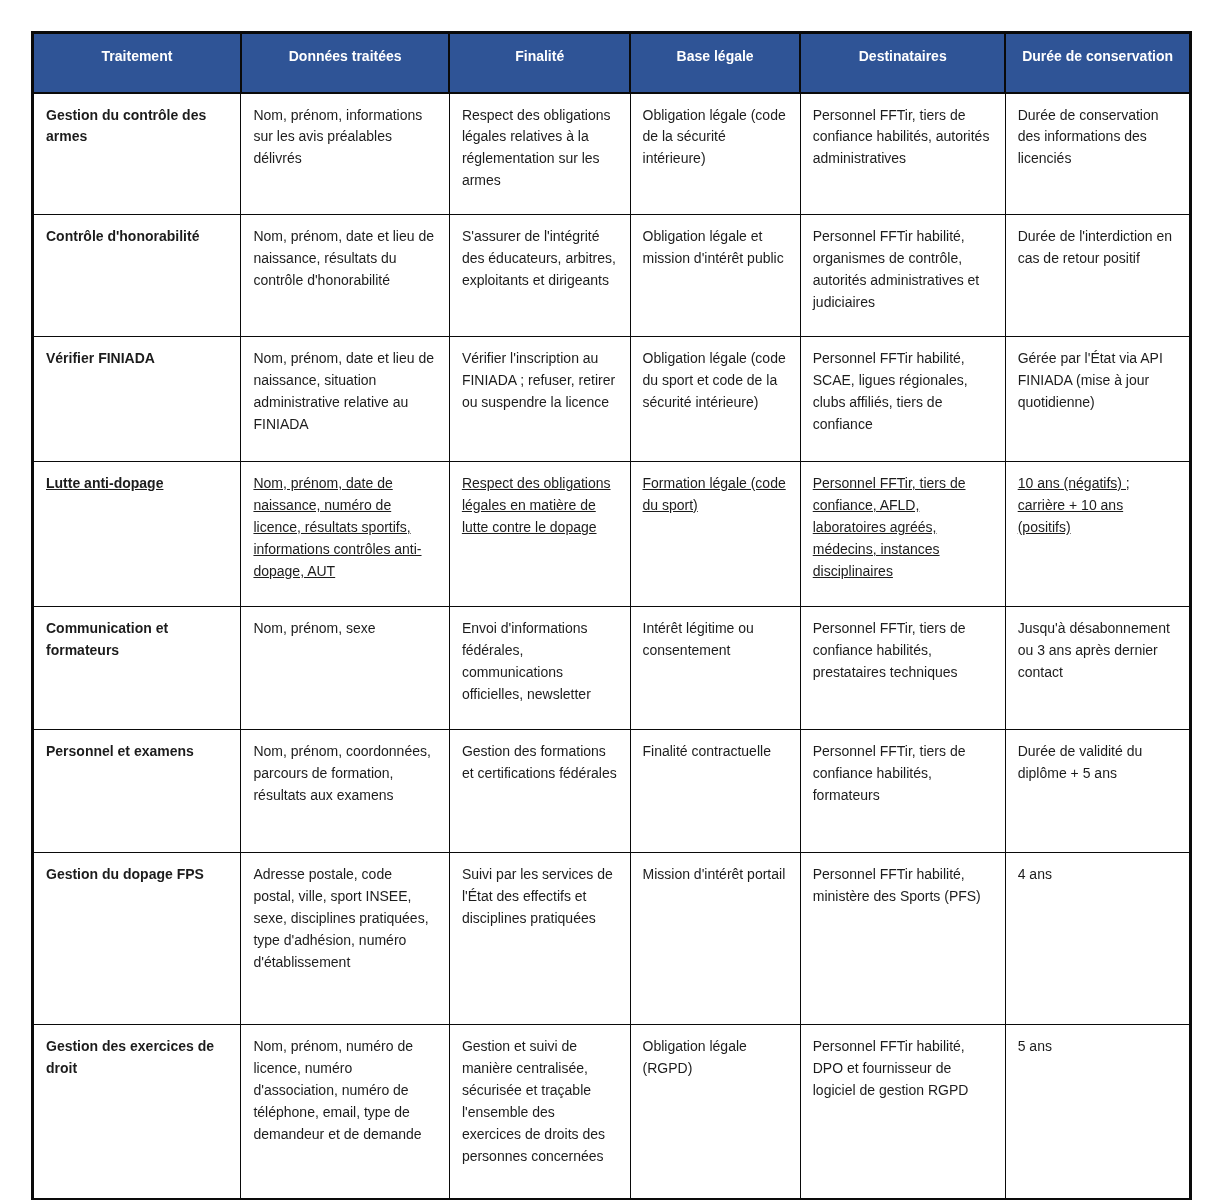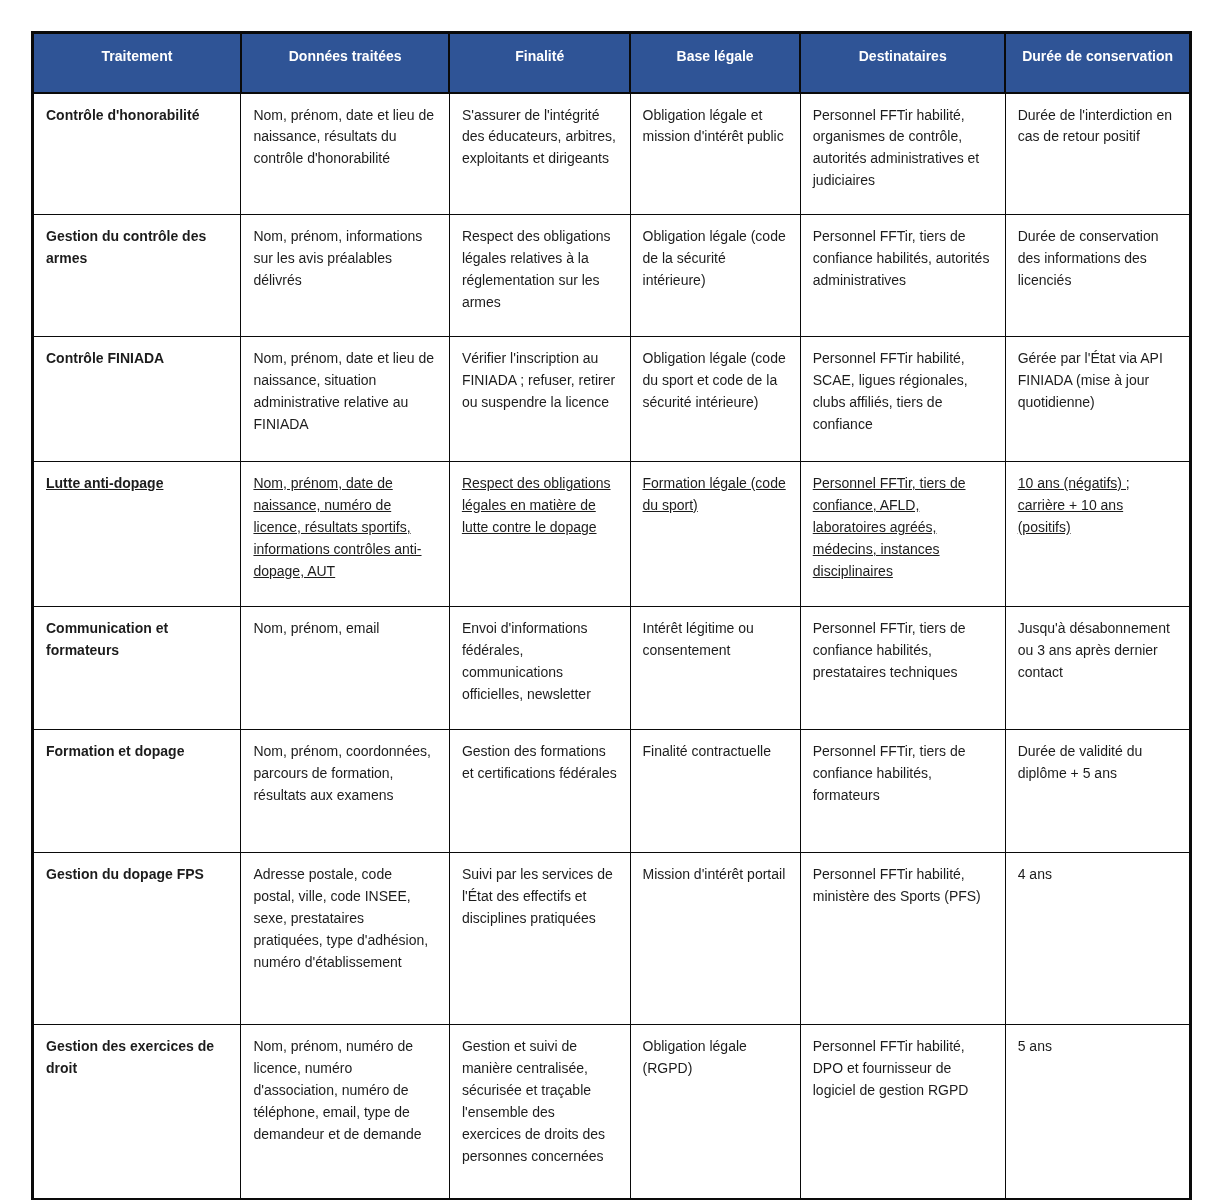--- a/index.html
+++ b/index.html
@@ -83,70 +83,70 @@
           <th>Traitement</th>
           <th>Données traitées</th>
           <th>Finalité</th>
           <th>Base légale</th>
           <th>Destinataires</th>
           <th>Durée de conservation</th>
         </tr>
     </thead>
     <tbody>
         <tr>
+          <td class="row-label">Gestion du contrôle des armes</td>
+          <td>Nom, prénom, informations sur les avis préalables délivrés</td>
+          <td>Respect des obligations légales relatives à la réglementation sur les armes</td>
+          <td>Obligation légale (code de la sécurité intérieure)</td>
+          <td>Personnel FFTir, tiers de confiance habilités, autorités administratives</td>
+          <td>Durée de conservation des informations des licenciés</td>
+        </tr>
+        <tr>
           <td class="row-label">Contrôle d'honorabilité</td>
           <td>Nom, prénom, date et lieu de naissance, résultats du contrôle d'honorabilité</td>
           <td>S'assurer de l'intégrité des éducateurs, arbitres, exploitants et dirigeants</td>
           <td>Obligation légale et mission d'intérêt public</td>
           <td>Personnel FFTir habilité, organismes de contrôle, autorités administratives et judiciaires</td>
           <td>Durée de l'interdiction en cas de retour positif</td>
         </tr>
         <tr>
-          <td class="row-label">Gestion du contrôle des armes</td>
-          <td>Nom, prénom, informations sur les avis préalables délivrés</td>
-          <td>Respect des obligations légales relatives à la réglementation sur les armes</td>
-          <td>Obligation légale (code de la sécurité intérieure)</td>
-          <td>Personnel FFTir, tiers de confiance habilités, autorités administratives</td>
-          <td>Durée de conservation des informations des licenciés</td>
-        </tr>
-        <tr>
-          <td class="row-label">Contrôle FINIADA</td>
+          <td class="row-label">Vérifier FINIADA</td>
           <td>Nom, prénom, date et lieu de naissance, situation administrative relative au FINIADA</td>
           <td>Vérifier l'inscription au FINIADA ; refuser, retirer ou suspendre la licence</td>
           <td>Obligation légale (code du sport et code de la sécurité intérieure)</td>
           <td>Personnel FFTir habilité, SCAE, ligues régionales, clubs affiliés, tiers de confiance</td>
           <td>Gérée par l'État via API FINIADA (mise à jour quotidienne)</td>
         </tr>
         <tr>
           <td class="row-label">Lutte anti-dopage</td>
           <td>Nom, prénom, date de naissance, numéro de licence, résultats sportifs, informations contrôles anti-dopage, AUT</td>
           <td>Respect des obligations légales en matière de lutte contre le dopage</td>
           <td>Formation légale (code du sport)</td>
           <td>Personnel FFTir, tiers de confiance, AFLD, laboratoires agréés, médecins, instances disciplinaires</td>
           <td>10 ans (négatifs) ; carrière + 10 ans (positifs)</td>
         </tr>
         <tr>
           <td class="row-label">Communication et formateurs</td>
-          <td>Nom, prénom, email</td>
+          <td>Nom, prénom, sexe</td>
           <td>Envoi d'informations fédérales, communications officielles, newsletter</td>
           <td>Intérêt légitime ou consentement</td>
           <td>Personnel FFTir, tiers de confiance habilités, prestataires techniques</td>
           <td>Jusqu'à désabonnement ou 3 ans après dernier contact</td>
         </tr>
         <tr>
-          <td class="row-label">Formation et dopage</td>
+          <td class="row-label">Personnel et examens</td>
           <td>Nom, prénom, coordonnées, parcours de formation, résultats aux examens</td>
           <td>Gestion des formations et certifications fédérales</td>
           <td>Finalité contractuelle</td>
           <td>Personnel FFTir, tiers de confiance habilités, formateurs</td>
           <td>Durée de validité du diplôme + 5 ans</td>
         </tr>
         <tr>
           <td class="row-label">Gestion du dopage FPS</td>
-          <td>Adresse postale, code postal, ville, code INSEE, sexe, prestataires pratiquées, type d'adhésion, numéro d'établissement</td>
+          <td>Adresse postale, code postal, ville, sport INSEE, sexe, disciplines pratiquées, type d'adhésion, numéro d'établissement</td>
           <td>Suivi par les services de l'État des effectifs et disciplines pratiquées</td>
           <td>Mission d'intérêt portail</td>
           <td>Personnel FFTir habilité, ministère des Sports (PFS)</td>
           <td>4 ans</td>
         </tr>
         <tr>
           <td class="row-label">Gestion des exercices de droit</td>
           <td>Nom, prénom, numéro de licence, numéro d'association, numéro de téléphone, email, type de demandeur et de demande</td>
           <td>Gestion et suivi de manière centralisée, sécurisée et traçable l'ensemble des exercices de droits des personnes concernées</td>
           <td>Obligation légale (RGPD)</td>

